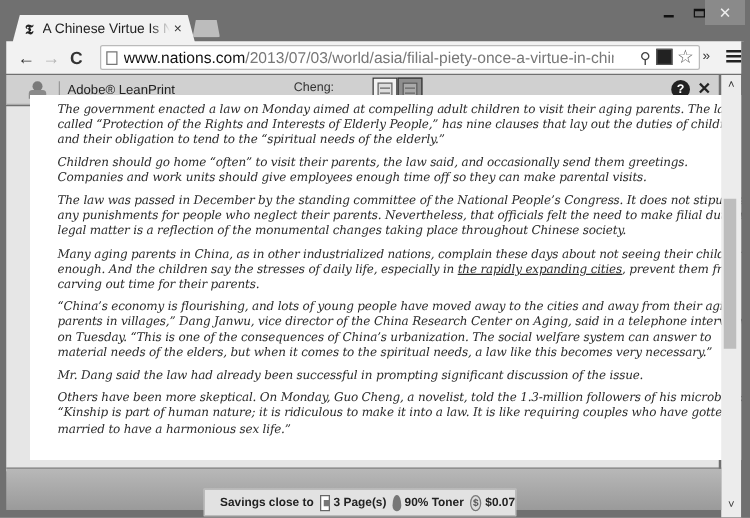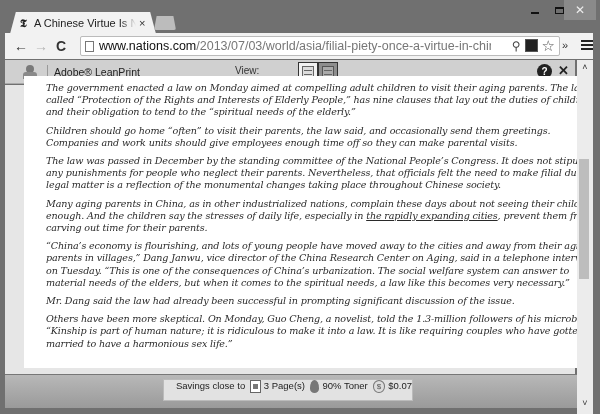--- a/index.html
+++ b/index.html
@@ -79,23 +79,23 @@
   .vscroll { position: absolute; left: 577px; top: 60px; width: 16px; height: 354px; background: #ececec; }
   .scroll-up, .scroll-down { position: absolute; left: 0; width: 16px; height: 14px; font-size: 9px; color: #333;
                              text-align: center; cursor: pointer; }
   .scroll-up { top: 2px; } .scroll-down { bottom: 2px; }
   .scroll-thumb { position: absolute; left: 2px; top: 99px; width: 10px; height: 120px; background: #bdbdbd; cursor: pointer; }
   .frame-right { position: absolute; left: 593px; top: 33px; width: 7px; height: 381px; background: #707070; }
 
   
   .lp-footer { position: absolute; left: 5px; top: 374px; width: 572px; height: 34px;
                background: linear-gradient(#b8b8b8, #9a9a9a); border-top: 1px solid #777; }
-  .savings { position: absolute; left: 158px; top: 4px; width: 250px; height: 22px; background: #e2e2e2;
-             border: 1px solid #bbb; display: flex; padding-left: 12px; font-size: 9.5px;
-             font-weight: normal; color: #222; white-space: nowrap; }
+  .savings { position: absolute; left: 158px; top: 16px; width: 250px; height: 22px; background: #e2e2e2;
+             border: 1px solid #bbb; display: flex; align-items: center; padding-left: 12px; font-size: 9.5px;
+             font-weight: bold; color: #222; white-space: nowrap; }
   .sv-ico { display: inline-block; margin: 0 3px 0 5px; }
   .ico-pages { width: 11px; height: 13px; border: 1px solid #666; background: #fff; position: relative; }
   .ico-pages::after { content: ""; position: absolute; left: 2px; top: 3px; width: 5px; height: 5px; background: #777; }
   .ico-toner { width: 10px; height: 13px; background: #777; border-radius: 50% 50% 50% 50% / 65% 65% 35% 35%; }
   .ico-dollar { width: 13px; height: 13px; border: 1px solid #777; border-radius: 50%; font-size: 8px; text-align: center;
                 line-height: 11px; color: #555; background: #ddd; }
   .print-btn { position: absolute; left: 494px; top: 6px; width: 74px; height: 21px; background: #1e1e1e;
                border: 1px solid #444; color: #fff; font-size: 10.5px; font-weight: bold; text-align: center;
                line-height: 19px; cursor: pointer; }
 </style>
@@ -141,21 +141,21 @@
       </div>
   </div>
 
   <div class="lp-header">
     <div class="lp-logo">
         <div class="head"></div>
         <div class="body"></div>
       </div>
     <div class="lp-divider"></div>
     <span class="lp-brand">Adobe® LeanPrint</span>
-    <span class="lp-view-label">View:</span>
+    <span class="lp-view-label">Cheng:</span>
     <div class="lp-view-btn lp-view-1">
         <div class="lp-view-glyph"></div>
       </div>
     <div class="lp-view-btn lp-view-2">
         <div class="lp-view-glyph"></div>
       </div>
     <div class="lp-help">?</div>
     <div class="lp-close">✕</div>
   </div>
 

